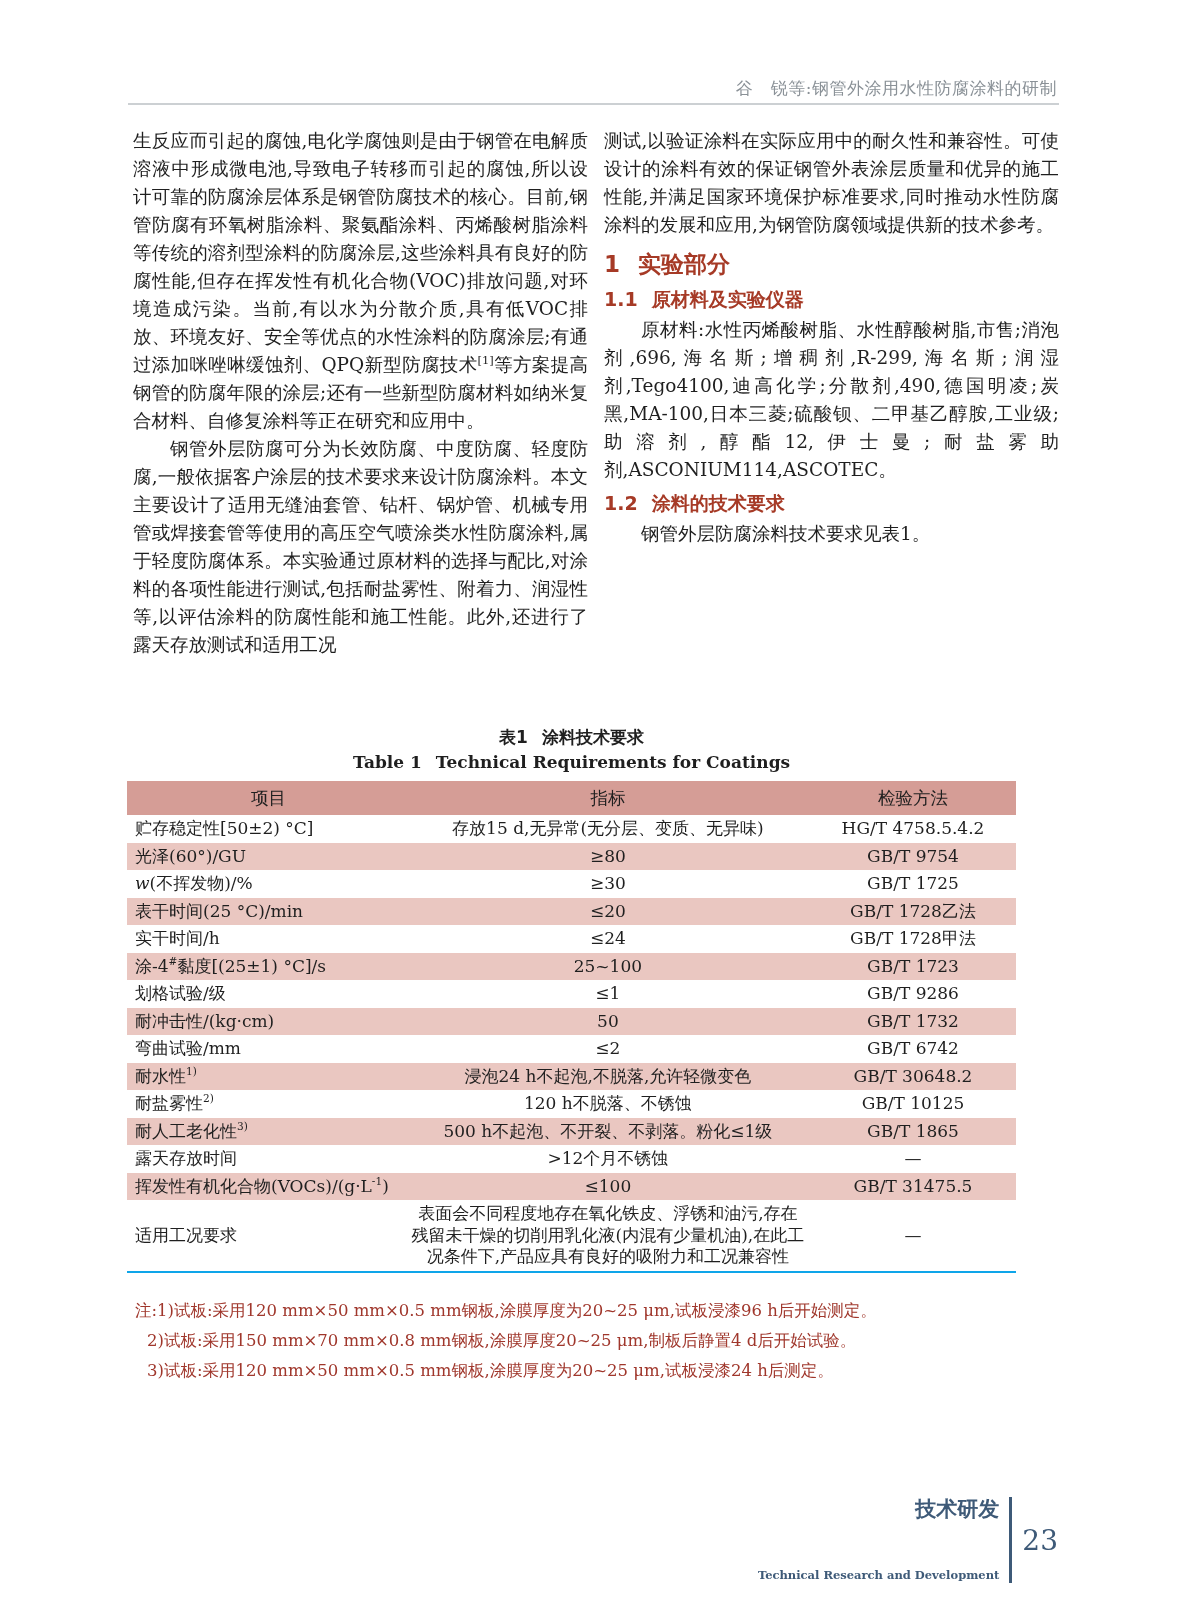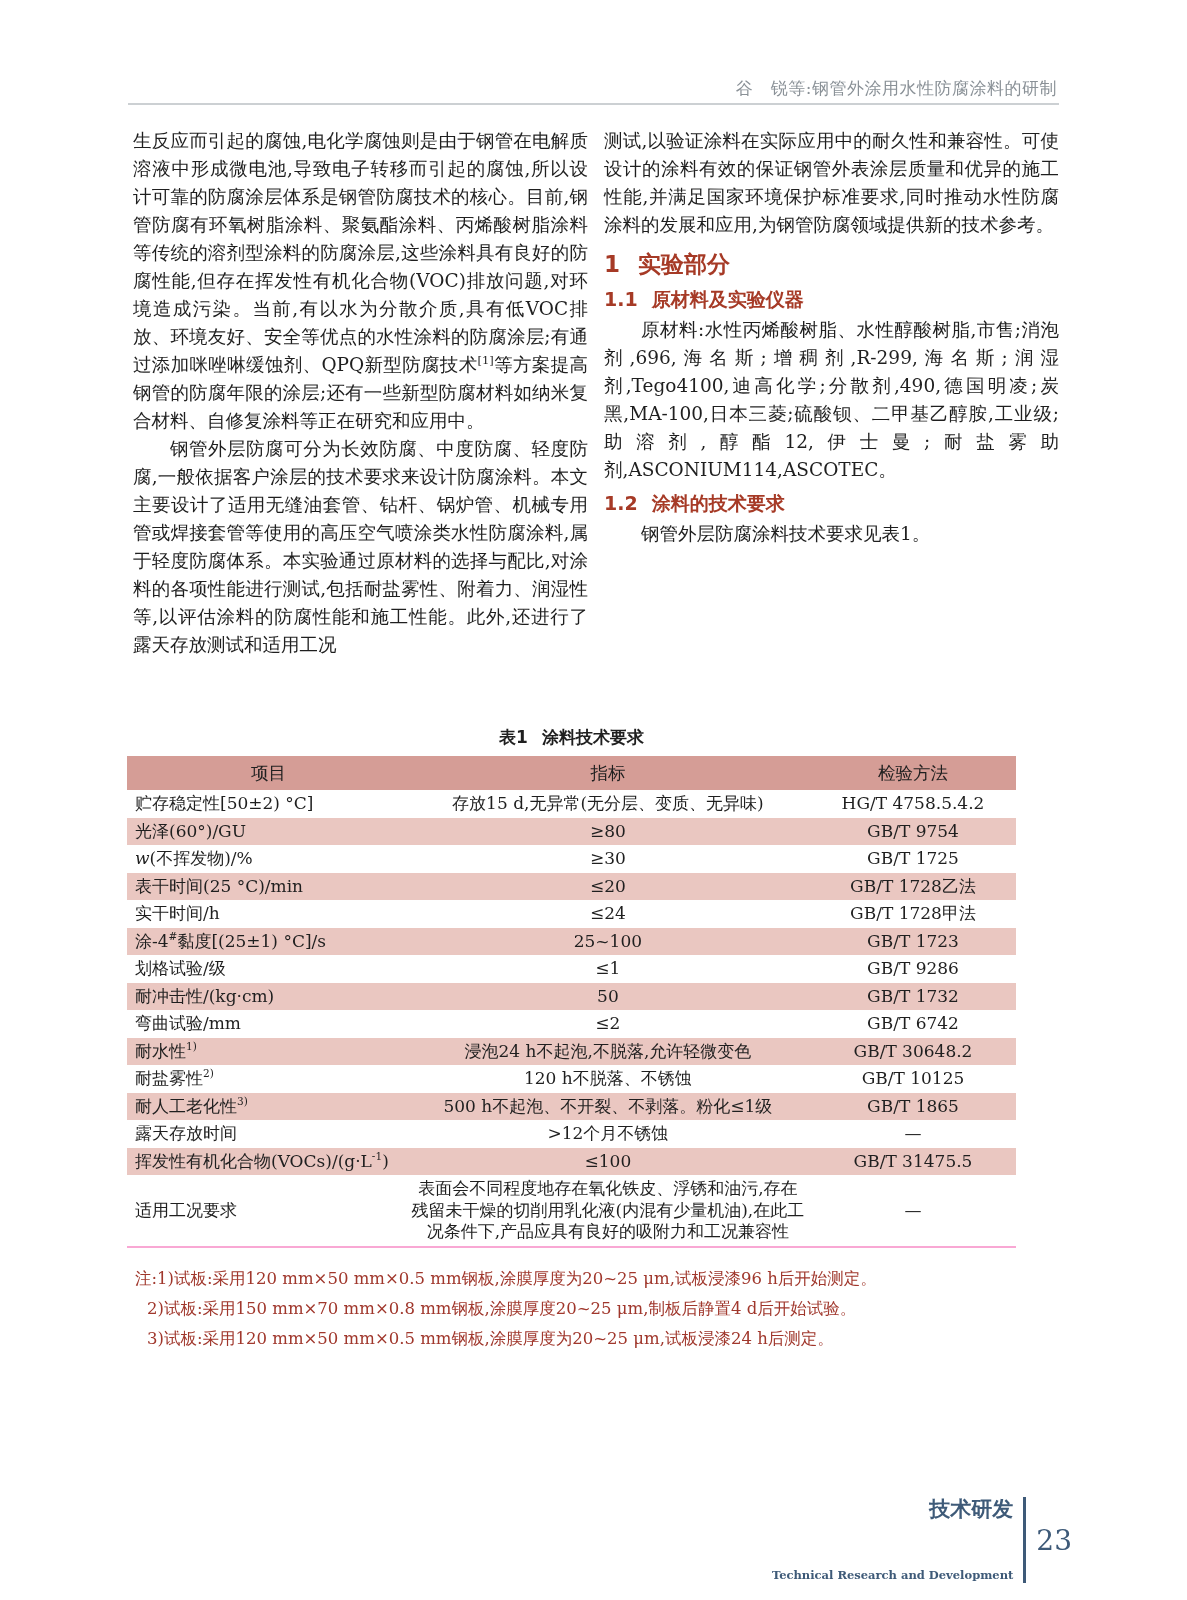--- a/index.html
+++ b/index.html
@@ -34,32 +34,32 @@
   .sec-h2{font-family:"DejaVu Sans","Liberation Sans",sans-serif;font-weight:bold;color:var(--heading-red);
     font-size:19px;line-height:24px;margin:7px 0 5px;}
   .sec-h2 .num{margin-right:14px;}
 
   .table-wrap{position:absolute;top:727px;left:127px;width:889px;}
   .cap-zh{font-family:"DejaVu Sans","Liberation Sans",sans-serif;font-weight:bold;font-size:17px;line-height:20px;text-align:center;}
   .cap-zh .cap-num{margin-right:14px;}
   .cap-en{font-family:"DejaVu Serif","Liberation Serif",serif;font-weight:bold;font-size:17px;line-height:20px;text-align:center;margin-top:5px;}
   .cap-en .cap-num{margin-right:14px;}
 
-  table.req{width:100%;border-collapse:collapse;margin-top:9px;border-bottom:2px solid #f9a8d4;table-layout:fixed;}
+  table.req{width:100%;border-collapse:collapse;margin-top:9px;border-bottom:2px solid #0ea5e9;table-layout:fixed;}
   table.req th{background:var(--table-header-bg);font-weight:normal;font-size:17.5px;line-height:22px;padding:6px 4px;text-align:center;}
   table.req td{font-size:17px;line-height:21.5px;padding:3px 4px;vertical-align:middle;}
   .c-item{width:31%;text-align:left;padding-left:8px !important;}
   .c-ind{width:46%;text-align:center;}
   .c-met{width:23%;text-align:center;}
   tr.stripe td{background:var(--table-stripe-bg);}
 
-  .notes{margin-top:16px;color:var(--note-red);font-size:16.5px;line-height:30px;padding-left:8px;}
+  .notes{margin-top:23px;color:var(--note-red);font-size:16.5px;line-height:30px;padding-left:8px;}
   .note-indent{padding-left:12px;}
 
-  .footer{position:absolute;top:1497px;right:115px;display:flex;align-items:stretch;color:var(--footer-blue);}
+  .footer{position:absolute;top:1497px;right:129px;display:flex;align-items:stretch;color:var(--footer-blue);}
   .f-left{text-align:right;padding-right:10px;display:flex;flex-direction:column;justify-content:center;}
   .f-zh{font-family:"DejaVu Sans","Liberation Sans",sans-serif;font-weight:bold;font-size:21px;line-height:24px;}
   .f-en{font-family:"DejaVu Serif","Liberation Serif",serif;font-weight:bold;font-size:11.5px;line-height:15px;margin-top:47px;}
   .f-bar{width:3px;background:var(--footer-blue);}
   .f-num{font-size:28px;padding-left:10px;display:flex;align-items:center;font-family:"DejaVu Serif","Liberation Serif",serif;}
 </style>
 </head>
 <body>
 
 <div class="page">
@@ -77,20 +77,21 @@
       <h2 class="sec-h1"><span class="num">1</span><span>实验部分</span></h2>
       <h3 class="sec-h2"><span class="num">1.1</span><span>原材料及实验仪器</span></h3>
       <p class="para indent">原材料:水性丙烯酸树脂、水性醇酸树脂,市售;消泡剂,696,海名斯;增稠剂,R-299,海名斯;润湿剂,Tego4100,迪高化学;分散剂,490,德国明凌;炭黑,MA-100,日本三菱;硫酸钡、二甲基乙醇胺,工业级;助溶剂,醇酯12,伊士曼;耐盐雾助剂,ASCONIUM114,ASCOTEC。</p>
       <h3 class="sec-h2"><span class="num">1.2</span><span>涂料的技术要求</span></h3>
       <p class="para indent">钢管外层防腐涂料技术要求见表1。</p>
     </div>
   </div>
 
   <div class="table-wrap">
     <div class="cap-zh"><span class="cap-num">表1</span><span>涂料技术要求</span></div>
+    <div class="cap-en"><span class="cap-num">Table 1</span><span>Technical Requirements for Coatings</span></div>
     <table class="req">
       <thead>
         <tr>
           <th class="c-item">项目</th>
           <th class="c-ind">指标</th>
           <th class="c-met">检验方法</th>
         </tr>
       </thead>
       <tbody>
           <tr>

